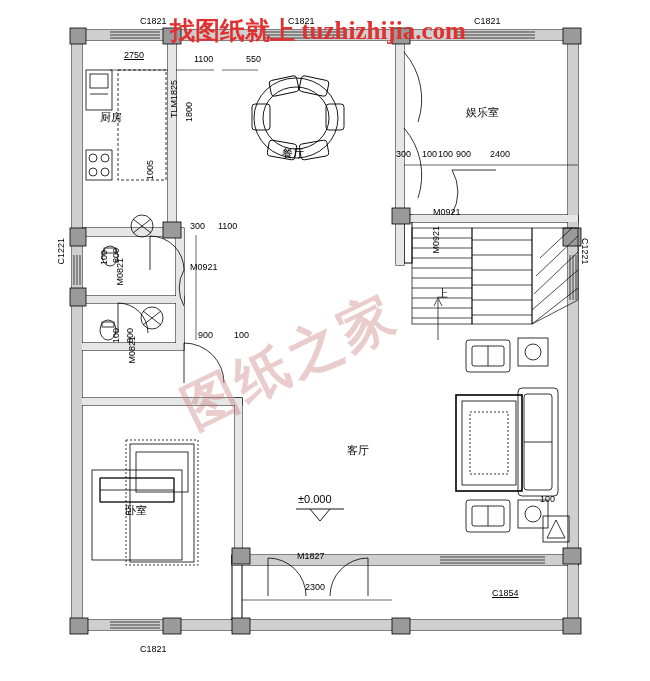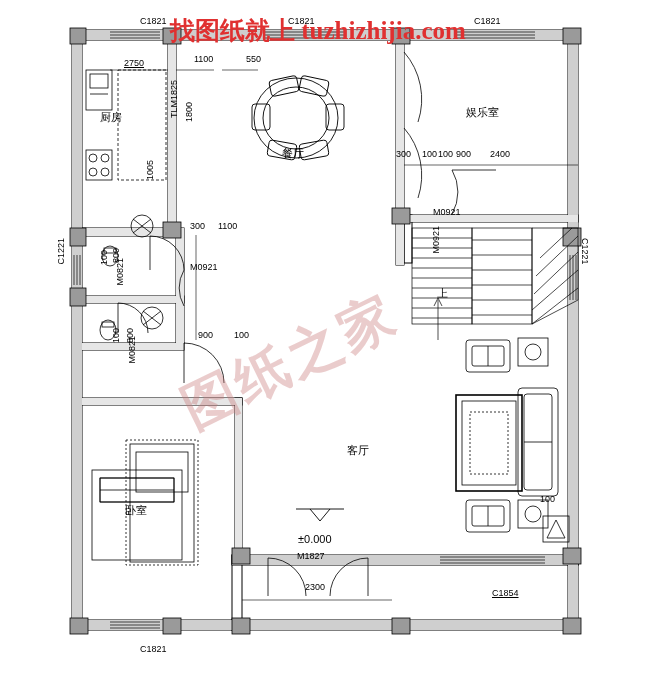--- a/index.html
+++ b/index.html
@@ -296,23 +296,23 @@
 
 </svg>
 
 <div class="lbl cn" style="left:100px;top:112px;">厨房</div>
 <div class="lbl cn" style="left:282px;top:112px;margin-top:36px;">餐厅</div>
 <div class="lbl cn" style="left:466px;top:107px;">娱乐室</div>
 <div class="lbl cn" style="left:347px;top:445px;">客厅</div>
 <div class="lbl cn" style="left:125px;top:505px;">卧室</div>
 <div class="lbl cn" style="left:437px;top:288px;">上</div>
 
-<div class="lbl dim" style="left:298px;top:494px;font-size:11px;margin-top:40px;">±0.000</div>
-
-<div class="lbl dim" style="left:124px;top:59px;text-decoration:underline;">2750</div>
+<div class="lbl dim" style="left:298px;top:494px;font-size:11px;">±0.000</div>
+
+<div class="lbl dim" style="left:124px;top:51px;text-decoration:underline;">2750</div>
 <div class="lbl dim" style="left:194px;top:55px;">1100</div>
 <div class="lbl dim" style="left:230px;top:55px;padding-left:16px;">550</div>
 <div class="lbl dim vert" style="left:185px;top:102px;">1800</div>
 <div class="lbl dim vert" style="left:170px;top:80px;">TLM1825</div>
 <div class="lbl dim vert" style="left:146px;top:160px;">1005</div>
 <div class="lbl dim" style="left:190px;top:222px;">300</div>
 <div class="lbl dim" style="left:218px;top:222px;">1100</div>
 <div class="lbl dim" style="left:198px;top:331px;">900</div>
 <div class="lbl dim" style="left:234px;top:331px;">100</div>
 <div class="lbl dim" style="left:396px;top:150px;">300</div>

